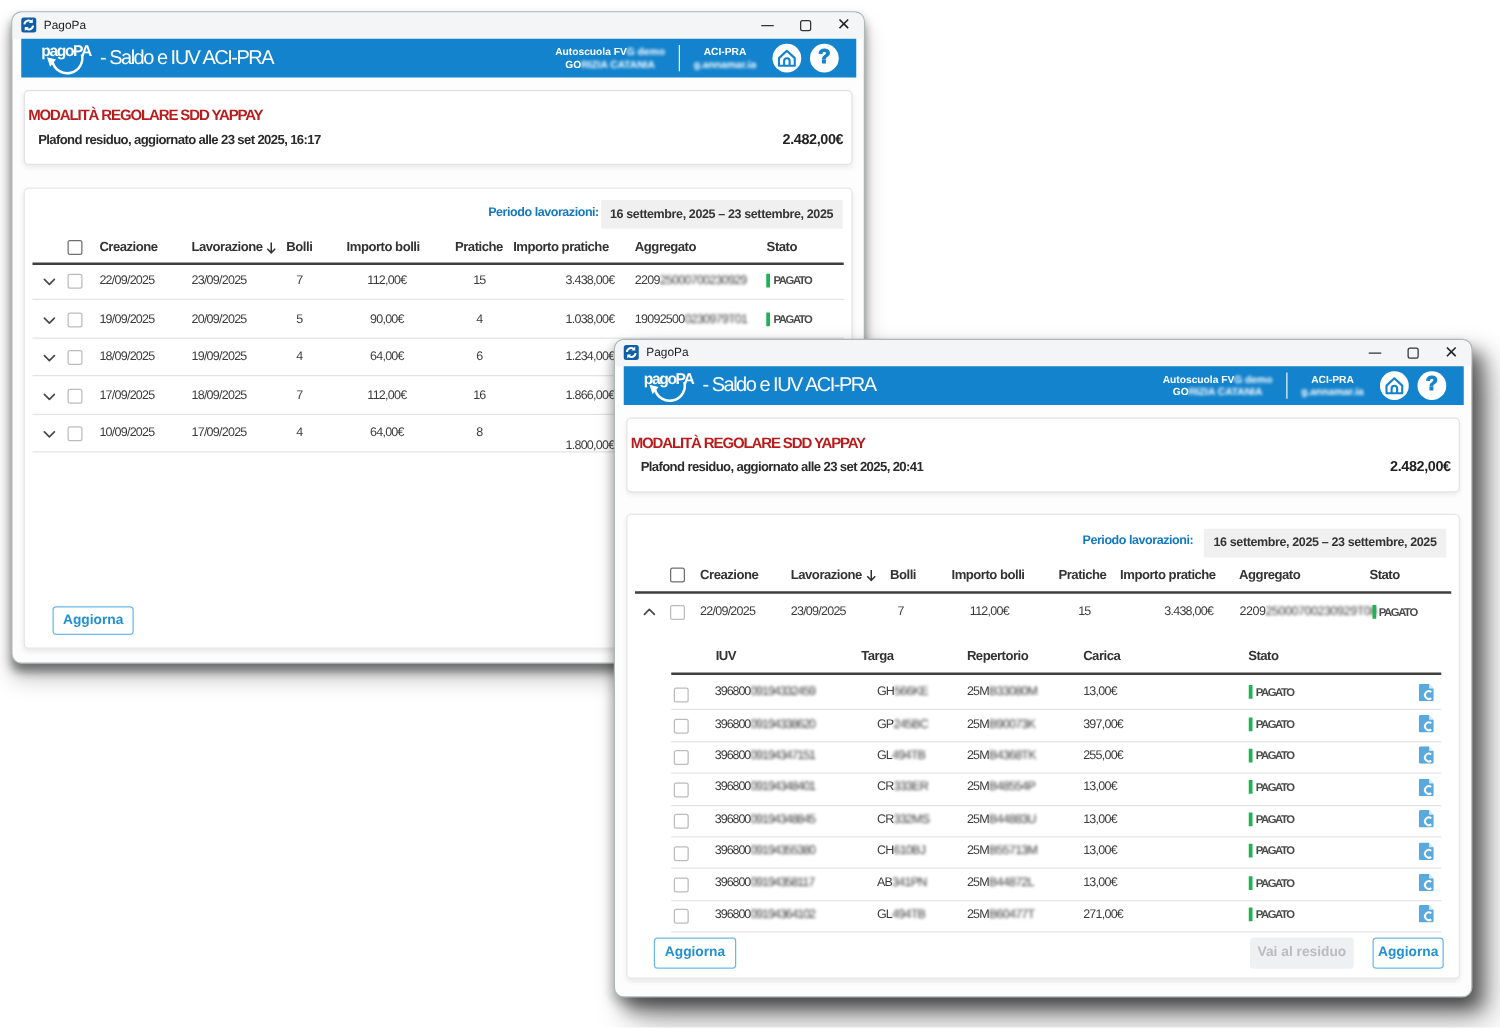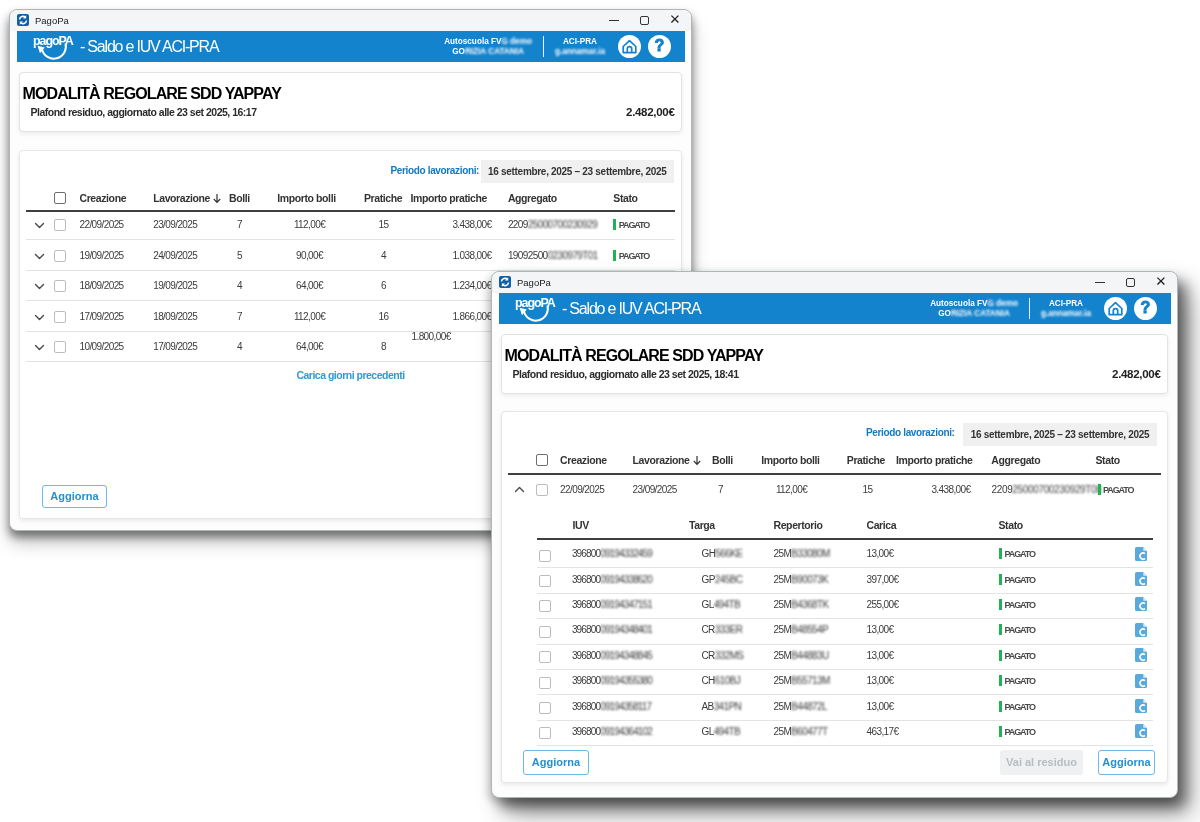--- a/index.html
+++ b/index.html
@@ -17,21 +17,21 @@
 .bluebar{position:absolute;left:7px;right:6px;top:21px;height:31px;background:#1383cd;color:#fff;}
 .logo{position:absolute;left:15px;top:3px;}
 .htitle{position:absolute;left:63px;top:6.5px;font-size:16px;letter-spacing:-1.2px;color:#fff;}
 .hright{position:absolute;right:14px;top:0;height:31px;display:flex;align-items:center;}
 .h2l{font-size:8.2px;font-weight:700;text-align:center;line-height:10px;white-space:nowrap;}
 .vdiv{width:1px;height:21px;background:rgba(255,255,255,.9);margin:0 11px;}
 .cico{width:23px;height:23px;border-radius:50%;background:#fff;position:relative;flex:0 0 auto;}
 .blur2{filter:blur(1.2px);}
 .blur3{filter:blur(1.2px);}
 .mcard{position:absolute;left:9px;right:9px;top:62px;height:60px;background:#fff;border:1px solid #e3e3e3;border-radius:4px;box-shadow:0 2px 4px rgba(0,0,0,0.07);}
-.mtitle{position:absolute;left:2.5px;top:11.5px;font-size:16px;font-weight:700;color:#000000;letter-spacing:-0.9px;}
+.mtitle{position:absolute;left:2.5px;top:11.5px;font-size:12px;font-weight:700;color:#b91c1c;letter-spacing:-0.9px;}
 .msub{position:absolute;left:10.5px;top:32.5px;font-size:10.5px;font-weight:700;color:#2b2b2b;letter-spacing:-0.5px;}
 .mval{position:absolute;right:6.5px;top:33px;font-size:11.5px;font-weight:700;color:#222;letter-spacing:-0.3px;}
 .tcard{position:absolute;left:9px;right:9px;background:#fff;border:1px solid #e7e7e7;border-radius:4px;box-shadow:0 2px 4px rgba(0,0,0,0.08);}
 .pl{position:absolute;font-size:10px;font-weight:700;color:#1478c0;letter-spacing:-0.35px;}
 .pbox{position:absolute;height:23px;background:#f0f0f0;font-size:10px;font-weight:700;color:#333;text-align:center;line-height:23px;letter-spacing:-0.3px;}
 .th{position:absolute;font-size:10.5px;font-weight:700;color:#333;letter-spacing:-0.4px;white-space:nowrap;}
 .td{position:absolute;font-size:10px;color:#3c3c3c;letter-spacing:-0.6px;white-space:nowrap;}
 .thick{position:absolute;height:2px;background:#3f3f3f;}
 .thin{position:absolute;height:1px;background:#e3e3e3;}
 .cb{position:absolute;width:12px;height:12px;border:1px solid #bcbcbc;border-radius:2px;background:#fff;}
@@ -118,21 +118,21 @@
       <div class="td" style="left:348.5px;top:68.0px;width:30px;text-align:center;">15</div>
       <div class="td" style="left:391.5px;top:68.0px;width:80px;text-align:right;">3.438,00€</div>
       <div class="td" style="left:487.9px;top:68.0px;">2209<span class="blur3">25000700230929</span></div>
       <div class="pag" style="left:593.3px;top:68.0px;"><i></i>PAGATO</div>
       <div class="thin" style="left:6px;right:6px;top:88.3px;"></div>
       <svg class="chev" style="left:13.5px;top:99.5px" viewBox="0 0 11 11">
         <path d="M 1.5 3.5 L 5.5 7.5 L 9.5 3.5" fill="none" stroke="#4a4a4a" stroke-width="1.4" stroke-linecap="round" stroke-linejoin="round"></path>
       </svg>
       <div class="cb" style="left:33.5px;top:98.5px;"></div>
       <div class="td" style="left:59.5px;top:98.5px;">19/09/2025</div>
-      <div class="td" style="left:133.2px;top:98.5px;">24/09/2025</div>
+      <div class="td" style="left:133.2px;top:98.5px;">20/09/2025</div>
       <div class="td" style="left:204.5px;top:98.5px;width:30px;text-align:center;">5</div>
       <div class="td" style="left:259.5px;top:98.5px;width:60px;text-align:center;">90,00€</div>
       <div class="td" style="left:348.5px;top:98.5px;width:30px;text-align:center;">4</div>
       <div class="td" style="left:391.5px;top:98.5px;width:80px;text-align:right;">1.038,00€</div>
       <div class="td" style="left:487.9px;top:98.5px;">19092500<span class="blur3">0230979T01</span></div>
       <div class="pag" style="left:593.3px;top:98.5px;"><i></i>PAGATO</div>
       <div class="thin" style="left:6px;right:6px;top:118.8px;"></div>
       <svg class="chev" style="left:13.5px;top:130.0px" viewBox="0 0 11 11">
         <path d="M 1.5 3.5 L 5.5 7.5 L 9.5 3.5" fill="none" stroke="#4a4a4a" stroke-width="1.4" stroke-linecap="round" stroke-linejoin="round"></path>
       </svg>
@@ -161,25 +161,24 @@
       <div class="thin" style="left:6px;right:6px;top:179.8px;"></div>
       <svg class="chev" style="left:13.5px;top:191.0px" viewBox="0 0 11 11">
         <path d="M 1.5 3.5 L 5.5 7.5 L 9.5 3.5" fill="none" stroke="#4a4a4a" stroke-width="1.4" stroke-linecap="round" stroke-linejoin="round"></path>
       </svg>
       <div class="cb" style="left:33.5px;top:190.0px;"></div>
       <div class="td" style="left:59.5px;top:190.0px;">10/09/2025</div>
       <div class="td" style="left:133.2px;top:190.0px;">17/09/2025</div>
       <div class="td" style="left:204.5px;top:190.0px;width:30px;text-align:center;">4</div>
       <div class="td" style="left:259.5px;top:190.0px;width:60px;text-align:center;">64,00€</div>
       <div class="td" style="left:348.5px;top:190.0px;width:30px;text-align:center;">8</div>
-      <div class="td" style="left:391.5px;top:180px;width:80px;text-align:left;">1.800,00€</div>
+      <div class="td" style="left:391.5px;top:200px;width:80px;text-align:right;">1.800,00€</div>
       <div class="td" style="left:487.9px;top:190.0px;">16092500<span class="blur3">0230939T06</span></div>
       <div class="pag" style="left:593.3px;top:190.0px;"><i></i>PAGATO</div>
       <div class="thin" style="left:6px;right:6px;top:210.3px;"></div>
-      <div class="link" style="left:0;right:0;top:218px;text-align:center;">Carica giorni precedenti</div>
       <div class="btn" style="left:22px;bottom:10px;width:65px;height:23px;line-height:21px;">Aggiorna</div>
 </div>
 </div>
 <div class="win" style="left:491px;top:271px;width:687px;height:527px;box-shadow:-3px 4px 8px rgba(0,0,0,0.18),8px 10px 14px rgba(0,0,0,0.50),14px 18px 28px rgba(0,0,0,0.30);">
 
 <div class="tbar">
  <div class="tico">
         <svg width="10" height="10" viewBox="0 0 10 10">
           <path d="M 1.5 4.5 A 3.5 3.5 0 0 1 7.5 2.5" fill="none" stroke="#fff" stroke-width="1.6"></path>
           <path d="M 8.5 5.5 A 3.5 3.5 0 0 1 2.5 7.5" fill="none" stroke="#fff" stroke-width="1.6"></path>
@@ -212,21 +211,21 @@
             <path d="M 9.3 17.6 L 9.3 13.8 A 2.2 2.2 0 0 1 13.7 13.8 L 13.7 17.6" fill="none" stroke="#1383cd" stroke-width="1.7"></path>
           </svg></div>
   <div class="cico" style="margin-left:7px;">
           <div style="position:absolute;left:0;top:0;width:23px;height:23px;text-align:center;font-size:16px;font-weight:700;color:#1383cd;line-height:22px;-webkit-text-stroke:0.9px #1383cd;">?</div>
         </div>
  </div>
 </div>
 
 <div class="mcard">
  <div class="mtitle">MODALITÀ REGOLARE SDD YAPPAY</div>
- <div class="msub">Plafond residuo, aggiornato alle 23 set 2025, 18:41</div>
+ <div class="msub">Plafond residuo, aggiornato alle 23 set 2025, 20:41</div>
  <div class="mval">2.482,00€</div>
 </div>
 <div class="tcard" style="top:138.5px;height:372px;">
 <div class="pl" style="left:364px;top:15.5px;">Periodo lavorazioni:</div>
       <div class="pbox" style="right:10px;top:11.5px;width:194px;">16 settembre, 2025 – 23 settembre, 2025</div>
       <div class="cb cbh" style="left:33.5px;top:42.5px;"></div>
       <div class="th" style="left:58.1px;top:42.5px;">Creazione</div>
       <div class="th" style="left:130.6px;top:42.5px;">Lavorazione</div>
       <div class="th" style="left:210.0px;top:42.5px;">Bolli</div>
       <div class="th" style="left:259.2px;top:42.5px;">Importo bolli</div>
@@ -337,21 +336,21 @@
       <svg class="fico" style="left:633.0px;top:287.5px" viewBox="0 0 12 14">
         <path d="M 0 1.5 A 1.5 1.5 0 0 1 1.5 0 L 8 0 L 12 4 L 12 12.5 A 1.5 1.5 0 0 1 10.5 14 L 1.5 14 A 1.5 1.5 0 0 1 0 12.5 Z" fill="#5aa9dd"></path>
         <path d="M 8.3 0 L 12 3.7 L 8.3 3.7 Z" fill="#dcebf7"></path>
         <path d="M 10 6.6 A 3.1 3.1 0 1 0 10 11.5" fill="none" stroke="#fff" stroke-width="1.6"></path>
       </svg>
       <div class="thin" style="left:34.5px;right:14px;top:308.2px;"></div>
       <div class="cb" style="left:36.5px;top:315.9px;"></div>
       <div class="td" style="left:69.9px;top:314.4px;letter-spacing:-0.85px;">396800<span class="blur3">09194364102</span></div>
       <div class="td" style="left:199.5px;top:314.4px;">GL<span class="blur3">494TB</span></div>
       <div class="td" style="left:271.5px;top:314.4px;">25M<span class="blur3">B60477T</span></div>
-      <div class="td" style="left:364.5px;top:314.4px;">463,17€</div>
+      <div class="td" style="left:364.5px;top:314.4px;">271,00€</div>
       <div class="pag" style="left:497.0px;top:314.4px;"><i></i>PAGATO</div>
       <svg class="fico" style="left:633.0px;top:312.9px" viewBox="0 0 12 14">
         <path d="M 0 1.5 A 1.5 1.5 0 0 1 1.5 0 L 8 0 L 12 4 L 12 12.5 A 1.5 1.5 0 0 1 10.5 14 L 1.5 14 A 1.5 1.5 0 0 1 0 12.5 Z" fill="#5aa9dd"></path>
         <path d="M 8.3 0 L 12 3.7 L 8.3 3.7 Z" fill="#dcebf7"></path>
         <path d="M 10 6.6 A 3.1 3.1 0 1 0 10 11.5" fill="none" stroke="#fff" stroke-width="1.6"></path>
       </svg>
       <div class="thin" style="left:34.5px;right:14px;top:333.59999999999997px;"></div>
       <div class="btn" style="left:21px;bottom:6.5px;width:66px;height:25px;line-height:23px;">Aggiorna</div>
       <div class="btn gray" style="right:84px;bottom:6.5px;width:83px;height:25px;line-height:25px;">Vai al residuo</div>
       <div class="btn" style="right:12px;bottom:6.5px;width:57px;height:25px;line-height:23px;">Aggiorna</div>

